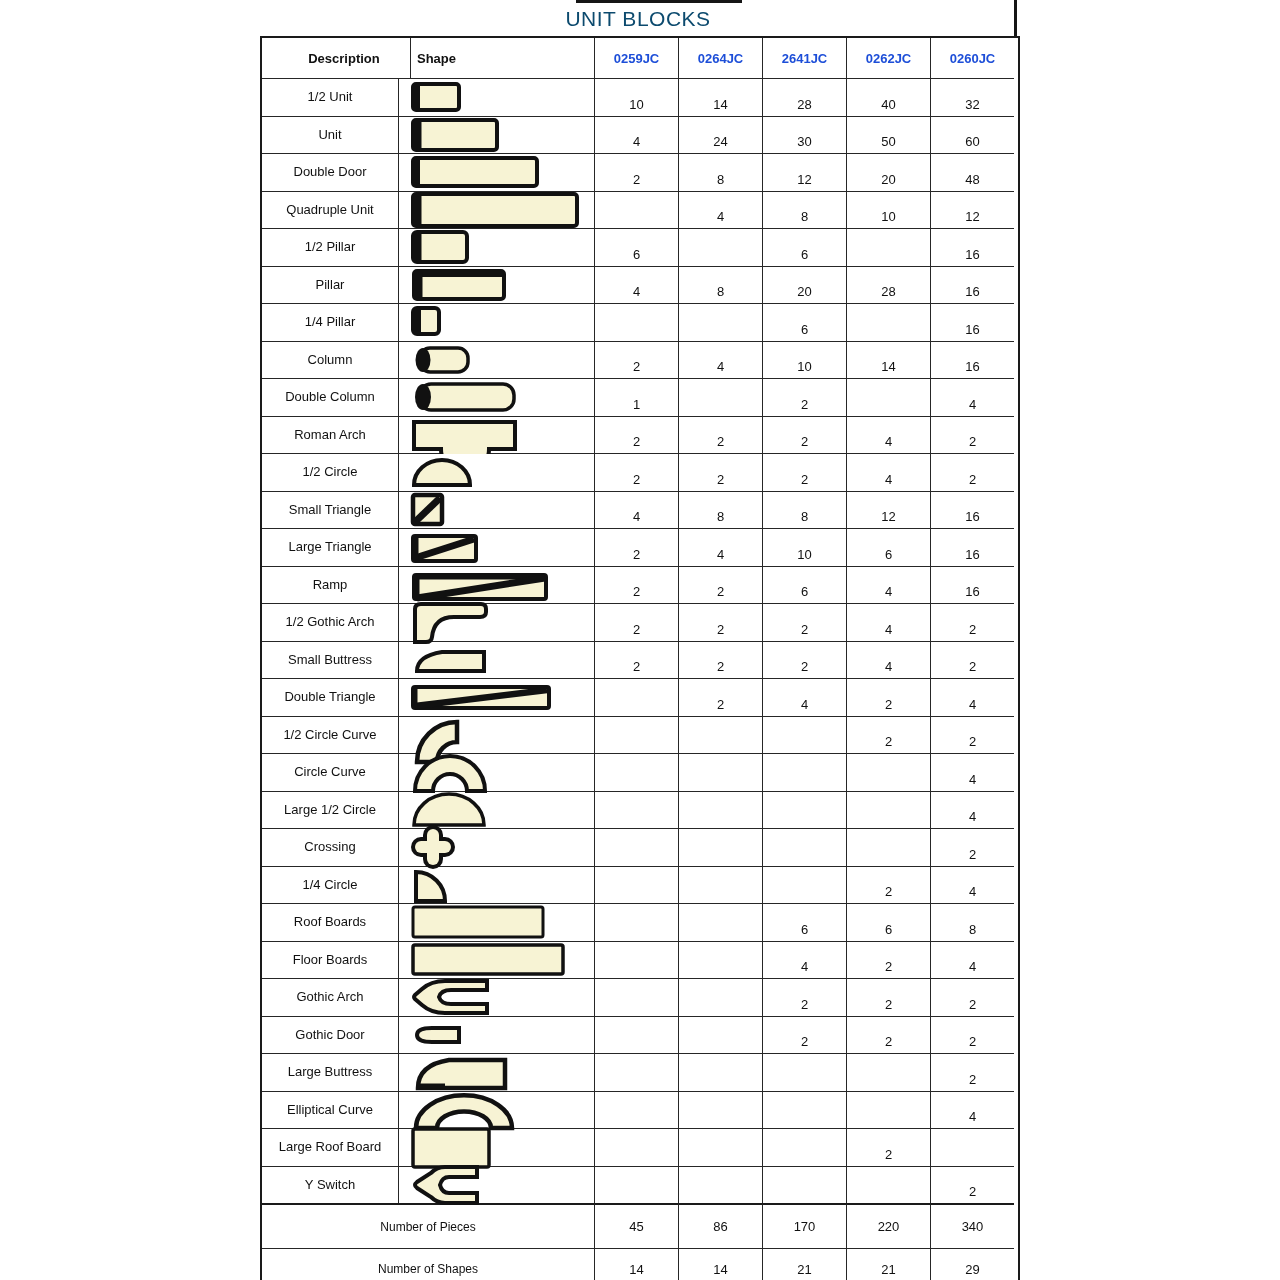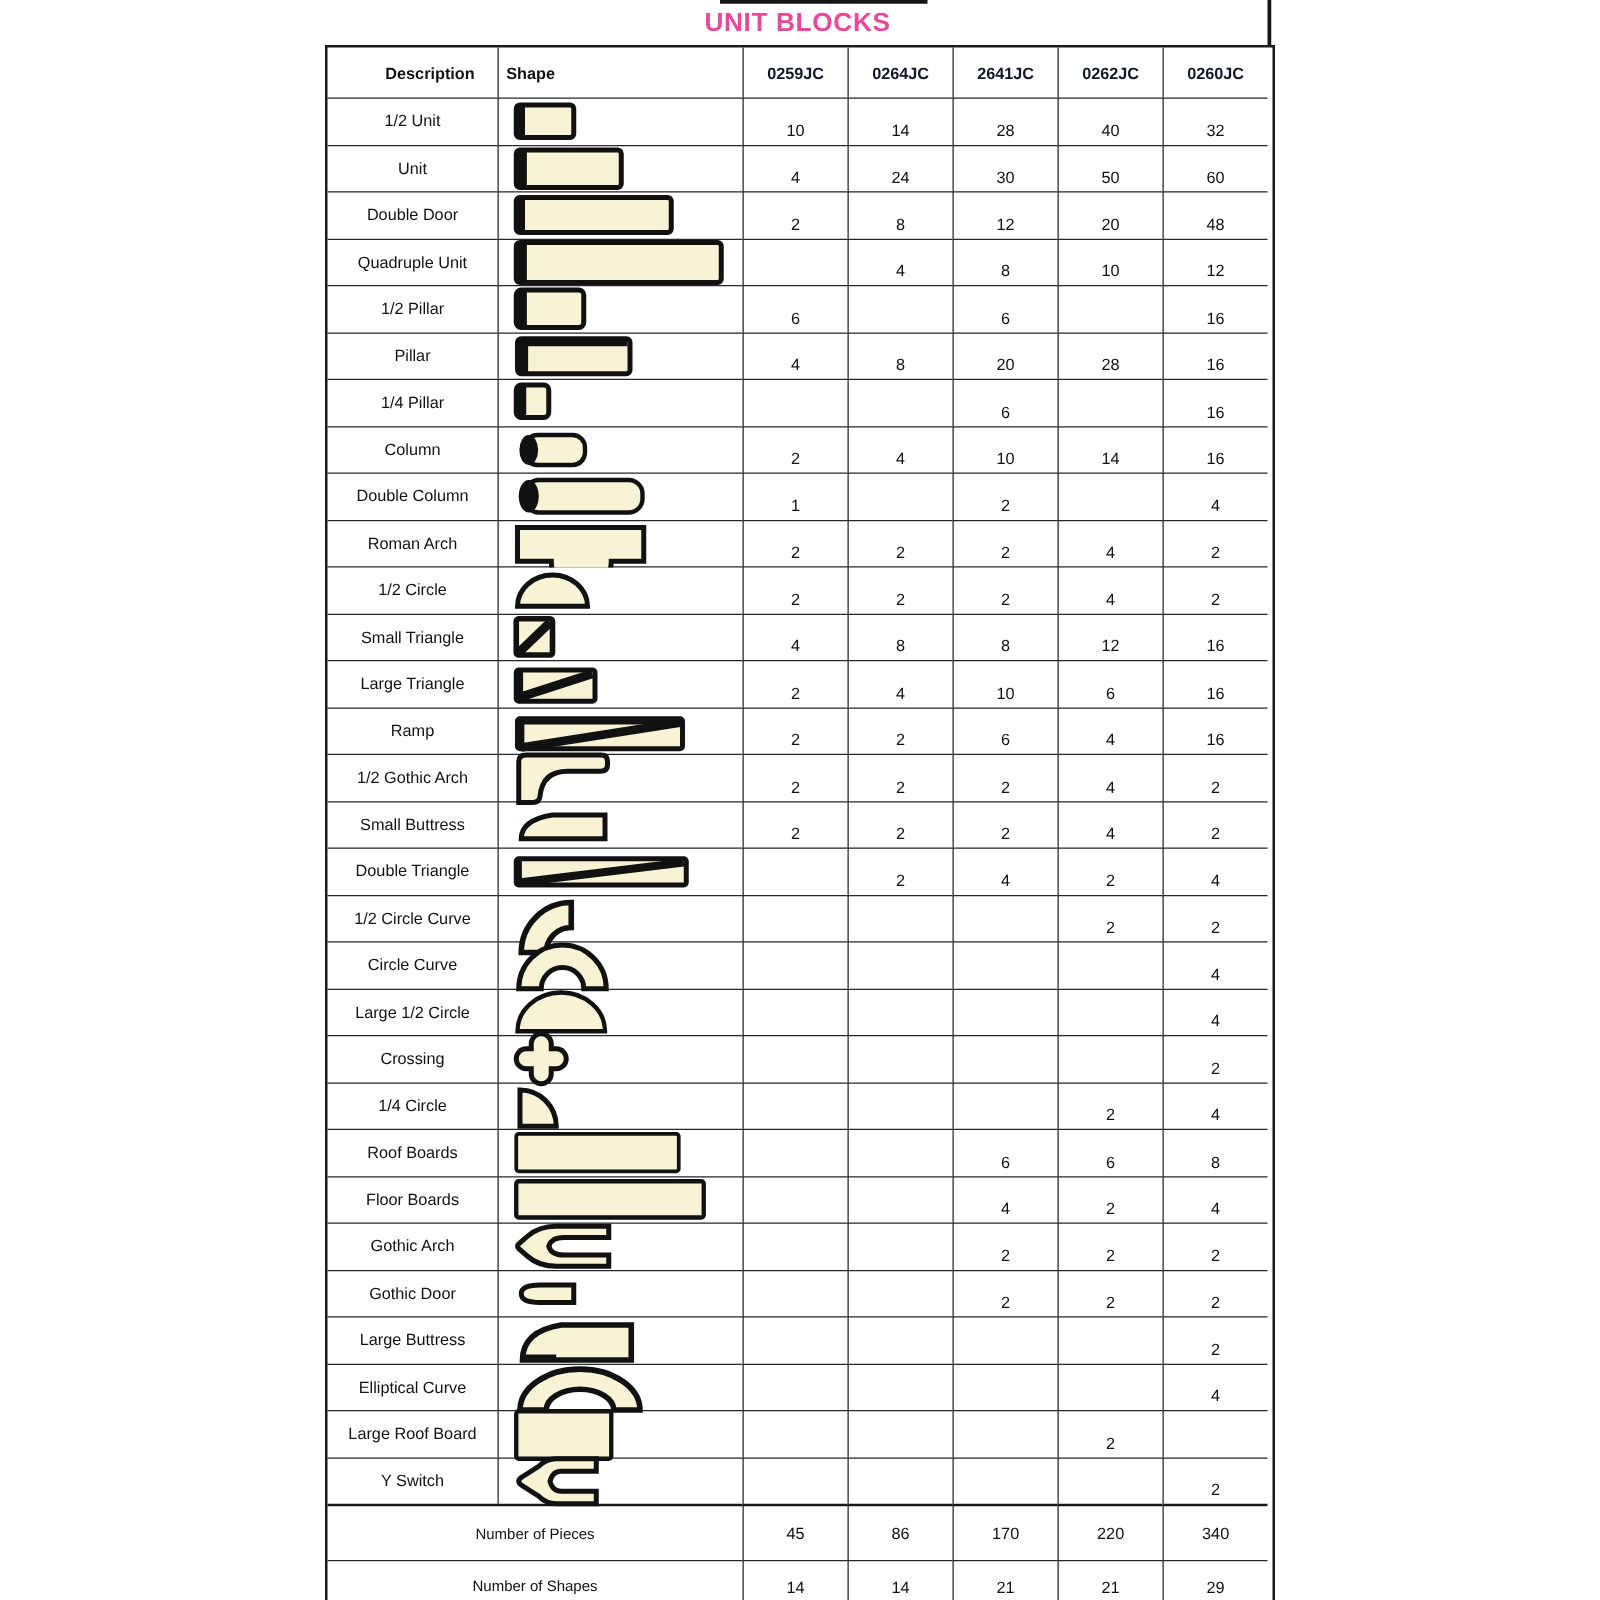--- a/index.html
+++ b/index.html
@@ -3,40 +3,40 @@
 <meta charset="utf-8">
 <style>
   html,body{margin:0;padding:0;}
   body{
     width:1280px;height:1280px;overflow:hidden;position:relative;
     background:#ffffff;font-family:"Liberation Sans", sans-serif;color:#111;
   }
   .artifact{position:absolute;background:#151515;}
   #title{
     position:absolute;left:260px;top:7px;width:756px;text-align:center;
-    font-size:21px;font-weight:bold;letter-spacing:.5px;color:#ec4899;
+    font-size:21px;font-weight:normal;letter-spacing:.5px;color:#0c4a6e;
   }
   #blocks-table{
     position:absolute;left:260px;top:36px;width:756px;
     border:2.5px solid #1a1a1a;background:#fff;
     display:grid;
     grid-template-columns:136px 196px 84px 84px 84px 84px 84px;
     grid-template-rows:40px repeat(30, 37.5px) 45px 41px;
     box-sizing:content-box;
   }
   .cell{
     border-left:1.5px solid #262626;border-top:1.5px solid #262626;
     box-sizing:border-box;display:flex;align-items:center;
     font-size:13px;overflow:visible;
   }
   .cell.first-col{border-left:none;}
   .cell.header-row{border-top:none;}
   .hdr-desc{justify-content:center;font-weight:bold;padding-left:28px;}
-  .hdr-shape{justify-content:flex-start;padding-left:6px;font-weight:bold;}
-  .hdr-code{justify-content:center;font-weight:bold;color:#0f172a;}
+  .hdr-shape{justify-content:flex-start;padding-left:6px;font-weight:bold;margin-left:12px;}
+  .hdr-code{justify-content:center;font-weight:bold;color:#1d4ed8;}
   .desc-cell{justify-content:center;text-align:center;padding:0 3px;line-height:1.1;}
   .shape-cell{justify-content:flex-start;padding-left:10px;}
   .shape-cell svg{position:relative;z-index:2;flex:0 0 auto;display:block;}
   .num-cell{justify-content:center;align-items:flex-end;padding-bottom:4px;}
   .footer-label{grid-column:span 2;justify-content:center;font-size:12px;}
   .footer-top{border-top:2.5px solid #1a1a1a;}
   .footer-num{justify-content:center;align-items:center;}
 </style>
 </head>
 <body>

